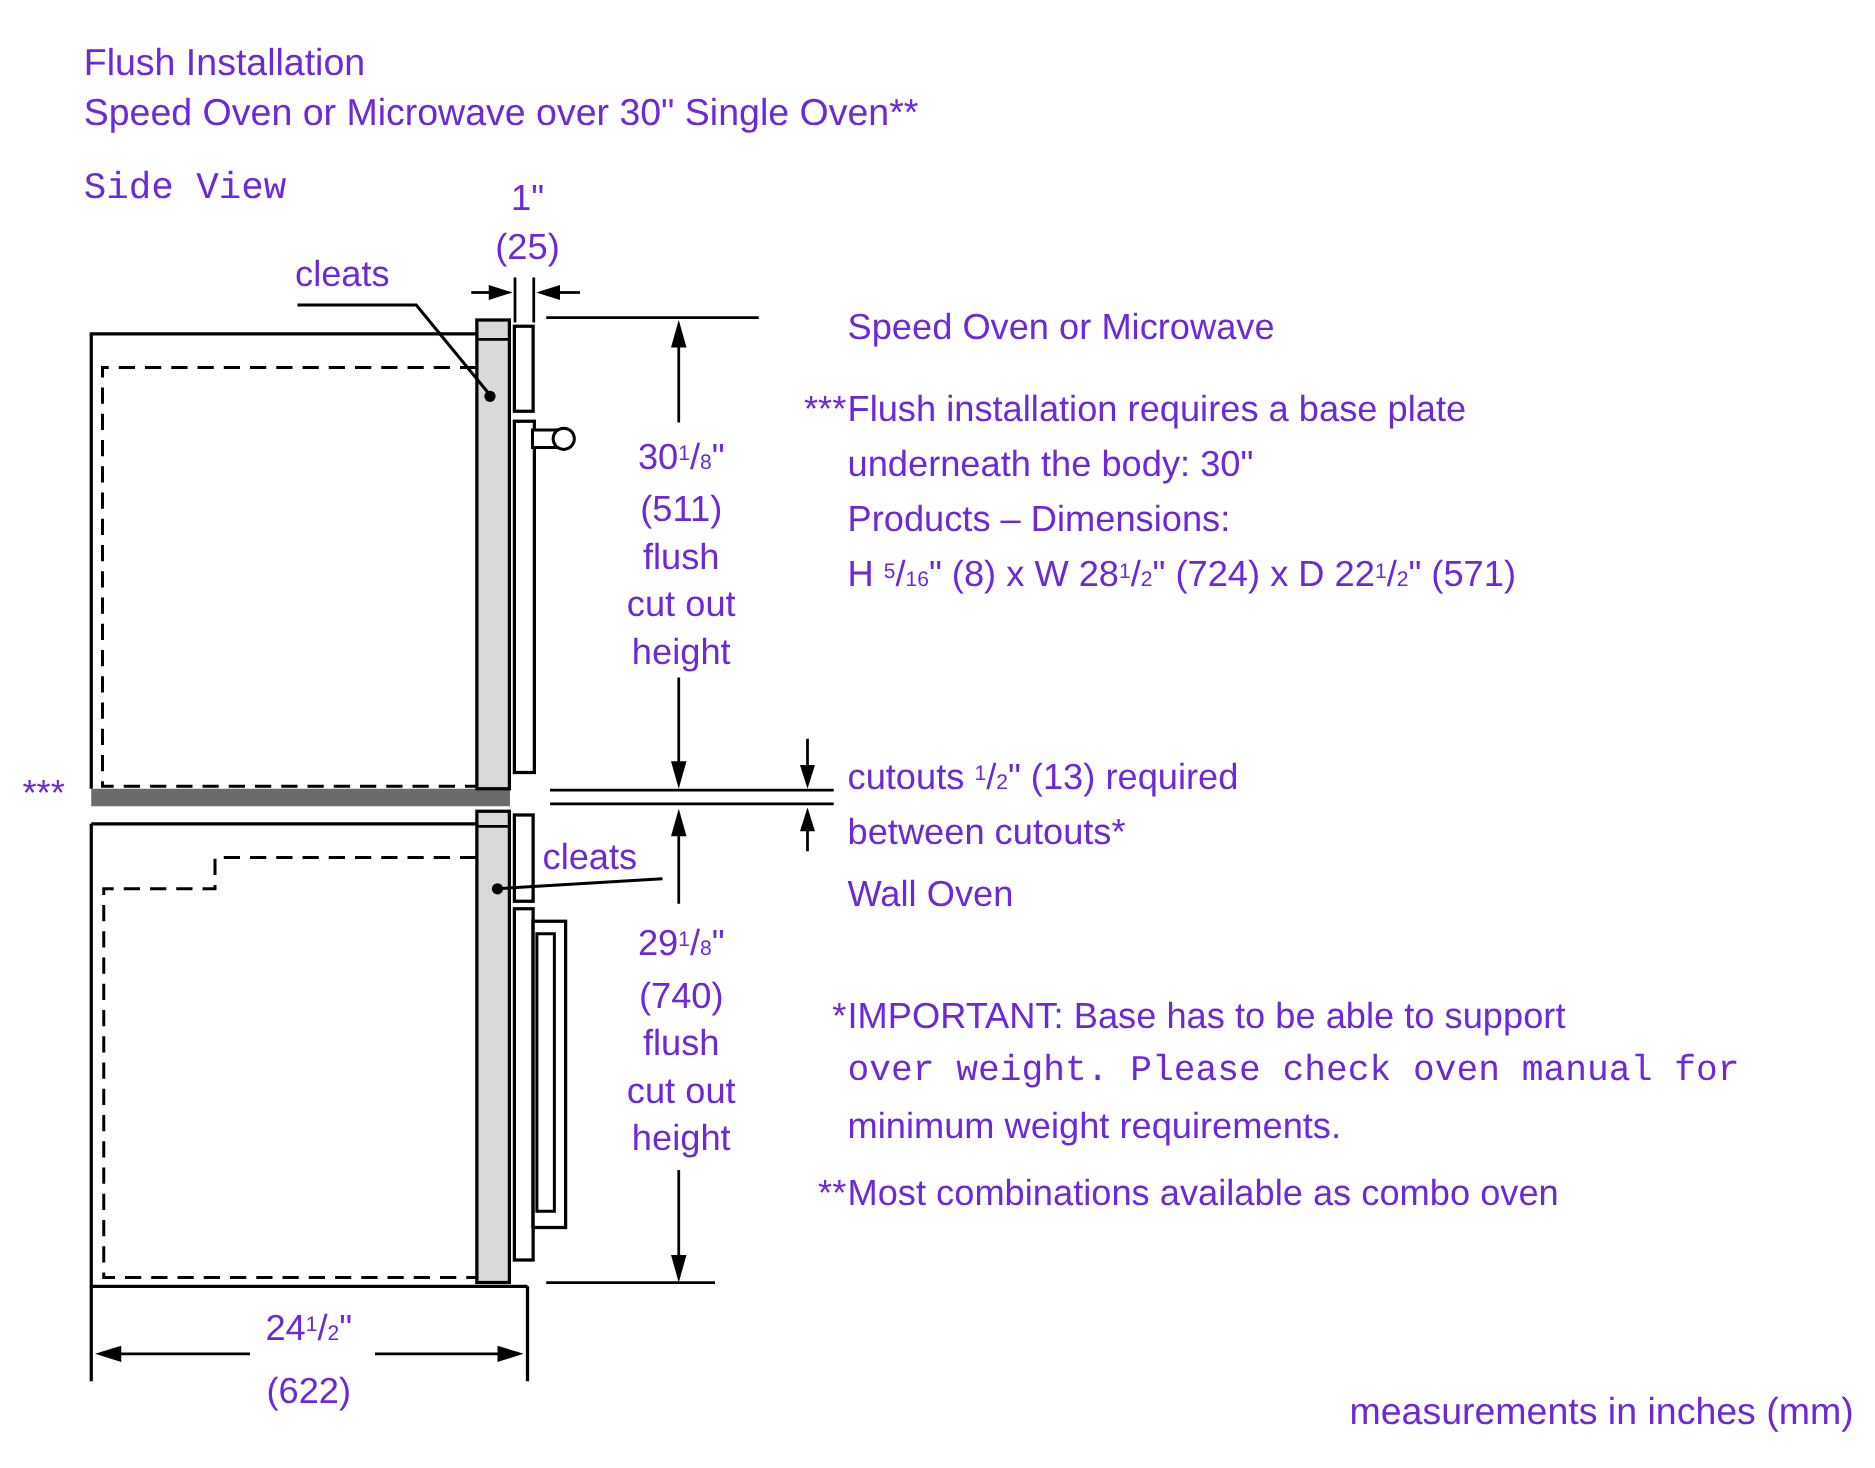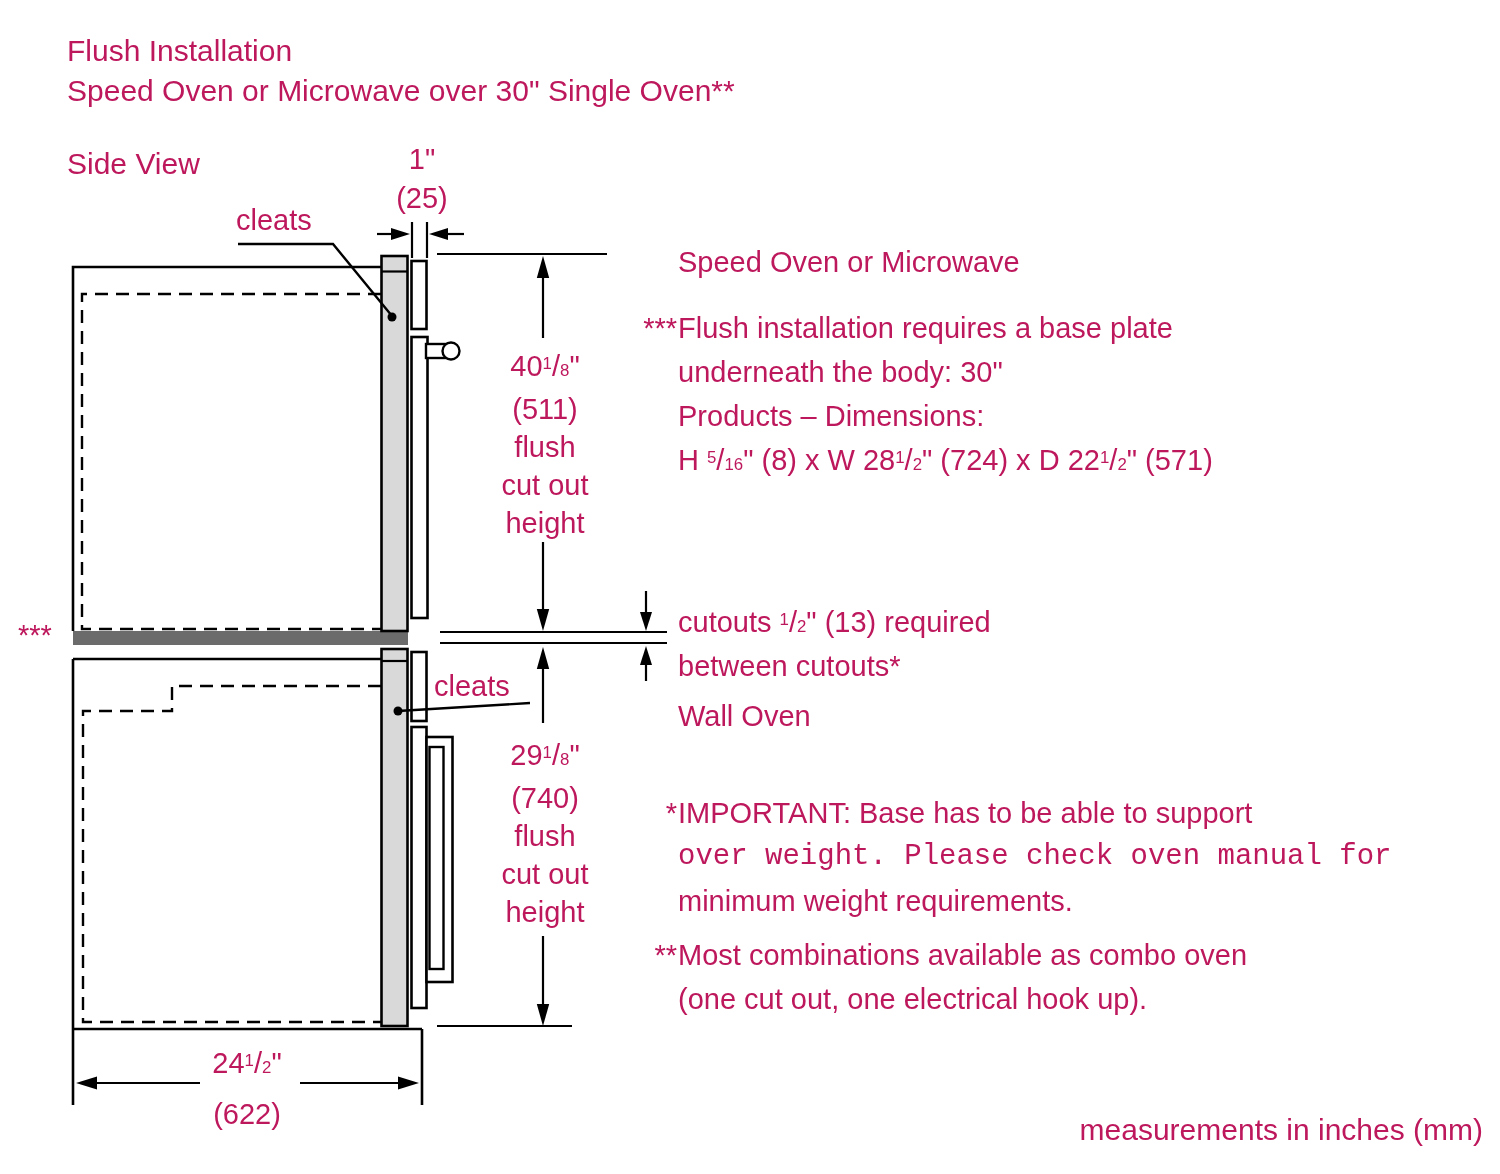--- a/index.html
+++ b/index.html
@@ -1,18 +1,18 @@
 <!DOCTYPE html>
 <html><head>
 <meta charset="utf-8">
 <style>
   html,body{margin:0;padding:0;background:#fff;}
   #stage{
     position:relative;width:1500px;height:1174px;background:#fff;
-    font-family:"Liberation Sans","DejaVu Sans",sans-serif;color:#be185d;overflow:hidden;
+    font-family:"Liberation Sans","DejaVu Sans",sans-serif;color:#6d28d9;overflow:hidden;
   }
   #diagram-svg{position:absolute;left:0;top:0;}
   .txt{position:absolute;white-space:nowrap;font-size:29px;line-height:36px;}
   .t30{font-size:30px;line-height:40px;}
   .center{text-align:center;}
   .right{text-align:right;}
   .dimblock{position:absolute;text-align:center;font-size:29px;line-height:38px;}
   .sup{font-size:0.58em;position:relative;top:-0.42em;}
   .den{font-size:0.58em;}
 </style>
@@ -85,34 +85,34 @@
     <path d="M96,1083 L200,1083" stroke="#000" stroke-width="2.2"></path>
     <polygon points="76,1083 97,1076.5 97,1089.5"></polygon>
     <path d="M300,1083 L399,1083" stroke="#000" stroke-width="2.2"></path>
     <polygon points="419,1083 398,1076.5 398,1089.5"></polygon>
   </svg>
 
   <div class="txt t30" style="left:67px;top:31px;">
     <div>Flush Installation</div>
     <div>Speed Oven or Microwave over 30" Single Oven**</div>
   </div>
-  <div class="txt t30" style="left:67px;top:144px;">Side View</div>
+  <div class="txt t30" style="left:67px;top:131px;font-family:Liberation Mono, monospace;">Side View</div>
 
   <div class="txt center" style="left:379px;top:140px;width:86px;line-height:39px;">
     <div>1"</div>
     <div>(25)</div>
   </div>
 
   <div class="txt" style="left:236px;top:202px;">cleats</div>
   <div class="txt" style="left:434px;top:668px;">cleats</div>
 
   <div class="txt" style="left:18px;top:617px;">***</div>
 
   <div class="dimblock" style="left:462px;top:347px;width:166px;">
-    <div><span>40</span><span class="sup">1</span><span>/</span><span class="den">8</span><span>"</span></div>
+    <div><span>30</span><span class="sup">1</span><span>/</span><span class="den">8</span><span>"</span></div>
     <div>(511)</div>
     <div>flush</div>
     <div>cut out</div>
     <div>height</div>
   </div>
 
   <div class="dimblock" style="left:462px;top:736px;width:166px;">
     <div><span>29</span><span class="sup">1</span><span>/</span><span class="den">8</span><span>"</span></div>
     <div>(740)</div>
     <div>flush</div>
@@ -138,17 +138,16 @@
 
   <div class="txt" style="left:678px;top:698px;">Wall Oven</div>
 
   <div class="txt right" style="left:620px;top:795px;width:57px;">*</div>
   <div class="txt" style="left:678px;top:795px;">IMPORTANT: Base has to be able to support</div>
   <div class="txt" style="left:678px;top:839px;font-family:Liberation Mono, monospace;">over weight. Please check oven manual for</div>
   <div class="txt" style="left:678px;top:883px;">minimum weight requirements.</div>
 
   <div class="txt right" style="left:600px;top:937px;width:77px;">**</div>
   <div class="txt" style="left:678px;top:937px;">Most combinations available as combo oven</div>
-  <div class="txt" style="left:678px;top:981px;">(one cut out, one electrical hook up).</div>
 
   <div class="txt right t30" style="left:883px;top:1110px;width:600px;">measurements in inches (mm)</div>
 
 </div>
 
 </body></html>

